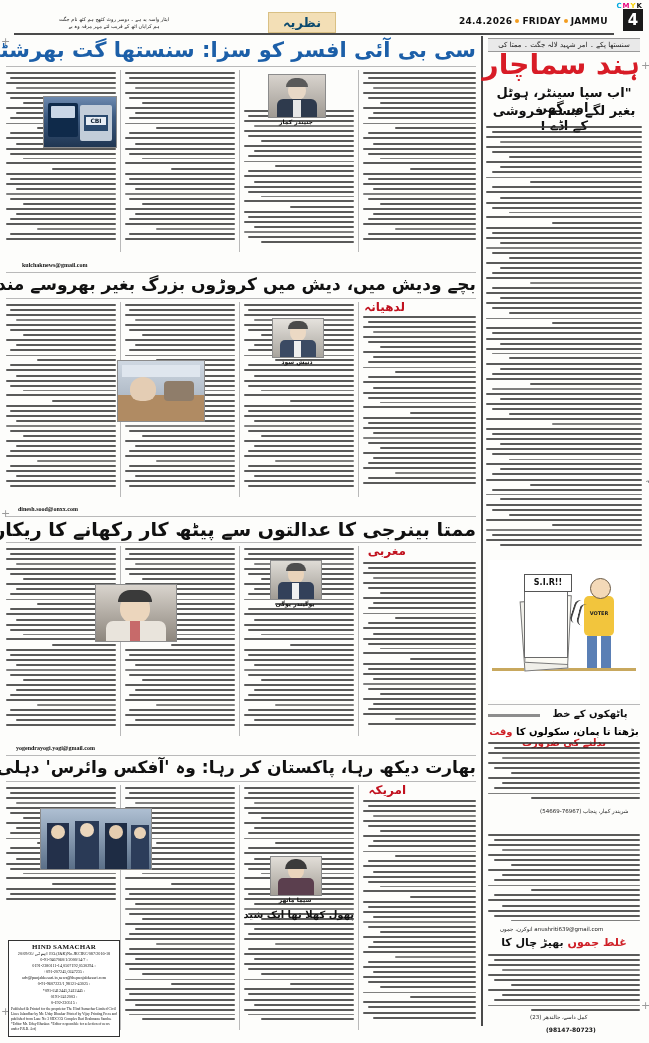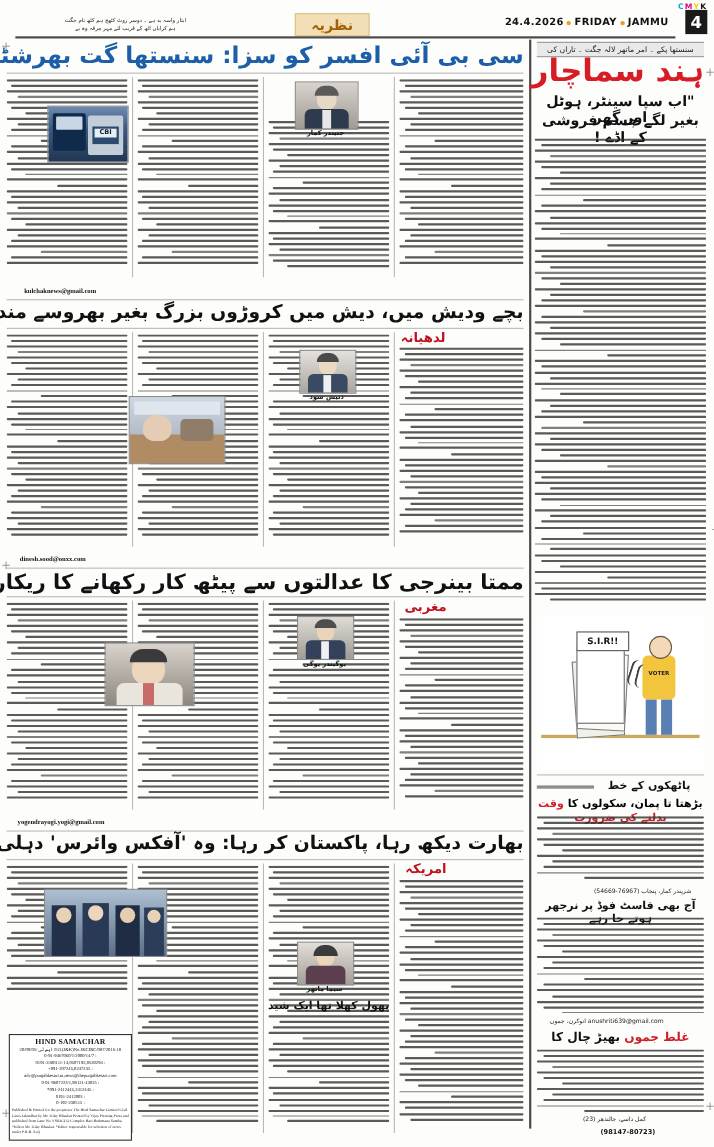--- a/index.html
+++ b/index.html
@@ -34,21 +34,21 @@
   .crop-mark{position:absolute;color:#9a9a9a;font-size:11px;line-height:1;}
   .cmyk{position:absolute;right:6px;top:2px;font-size:7px;letter-spacing:1px;font-weight:bold;}
   .cmyk span:nth-child(1){color:#00a9e0}
   .cmyk span:nth-child(2){color:#e6007e}
   .cmyk span:nth-child(3){color:#f5d000}
   .cmyk span:nth-child(4){color:#111}
 
   .nazriya-box{
     position:absolute;background:#f3dfb6;border:1px solid #d9c084;
     display:flex;align-items:center;justify-content:center;
-    font-size:13px;font-weight:bold;color:#a16207;
+    font-size:13px;font-weight:bold;color:#0c4a6e;
     font-family:"DejaVu Sans","Liberation Sans",sans-serif;
   }
   .dateline{
     position:absolute;font-size:9px;font-weight:bold;color:#111;
     letter-spacing:.3px;display:flex;align-items:center;gap:3px;margin-left:12px;
   }
   .dot{width:4px;height:4px;border-radius:50%;background:#f29c1f;display:inline-block;}
   .pageno{
     position:absolute;background:#1a1a1a;color:#fff;font-weight:bold;
     display:flex;align-items:center;justify-content:center;font-size:15px;
@@ -152,21 +152,21 @@
 
   <div class="pageno" style="left:623px;top:9px;width:20px;height:22px;">
     <span>4</span>
   </div>
 
   <div class="rule-h thick" style="left:14px;top:33px;width:600px;"></div>
 
   <div class="rule-v thick" style="left:481px;top:36px;height:990px;"></div>
 
   <div class="hs-strip" style="left:488px;top:38px;width:152px;height:12px;">
-    <span>سنستھا پکے ۔ امر ماتھر لالہ جگت ۔ تاراں کی</span>
+    <span>سنستھا پکے ۔ امر شہید لالہ جگت ۔ ممتا کی</span>
   </div>
 
   <div class="hs-logo" style="left:488px;top:52px;width:152px;font-size:28px;">
     <span>ہند سماچار</span>
   </div>
 
   <div class="hs-sub" style="left:488px;top:86px;width:152px;font-size:13px;">
     <span>"اب سپا سینٹر، ہوٹل اور گھر</span>
   </div>
   <div class="hs-sub" style="left:488px;top:104px;width:152px;font-size:13px;">
@@ -1075,25 +1075,20 @@
       <div class="ln s3"></div>
       <div class="ln s2"></div>
       <div class="ln s1 thin"></div>
       <div class="ln s5"></div>
     </div>
   <div class="sig" style="left:540px;top:808px;width:98px;text-align:left;">
     <span>شریندر کمار، پنجاب</span>
     <span>(76967-54669)</span>
   </div>
 
-  <div style="position:absolute;left:488px;top:818px;width:152px;">
-    <div style="direction:rtl;text-align:center;font-size:10px;font-weight:bold;color:#111;">
-      <span>آج بھی فاسٹ فوڈ پر نرجھر ہوتے جا رہے</span>
-    </div>
-  </div>
   <div class="body-text" style="left:488px;top:834px;width:152px;height:92px;">
       <div class="ln s1"></div>
       <div class="ln s2"></div>
       <div class="ln s1"></div>
       <div class="ln s3 thin"></div>
       <div class="ln s1"></div>
       <div class="ln s2"></div>
       <div class="ln s4"></div>
       <div class="ln s1"></div>
       <div class="ln s3"></div>

